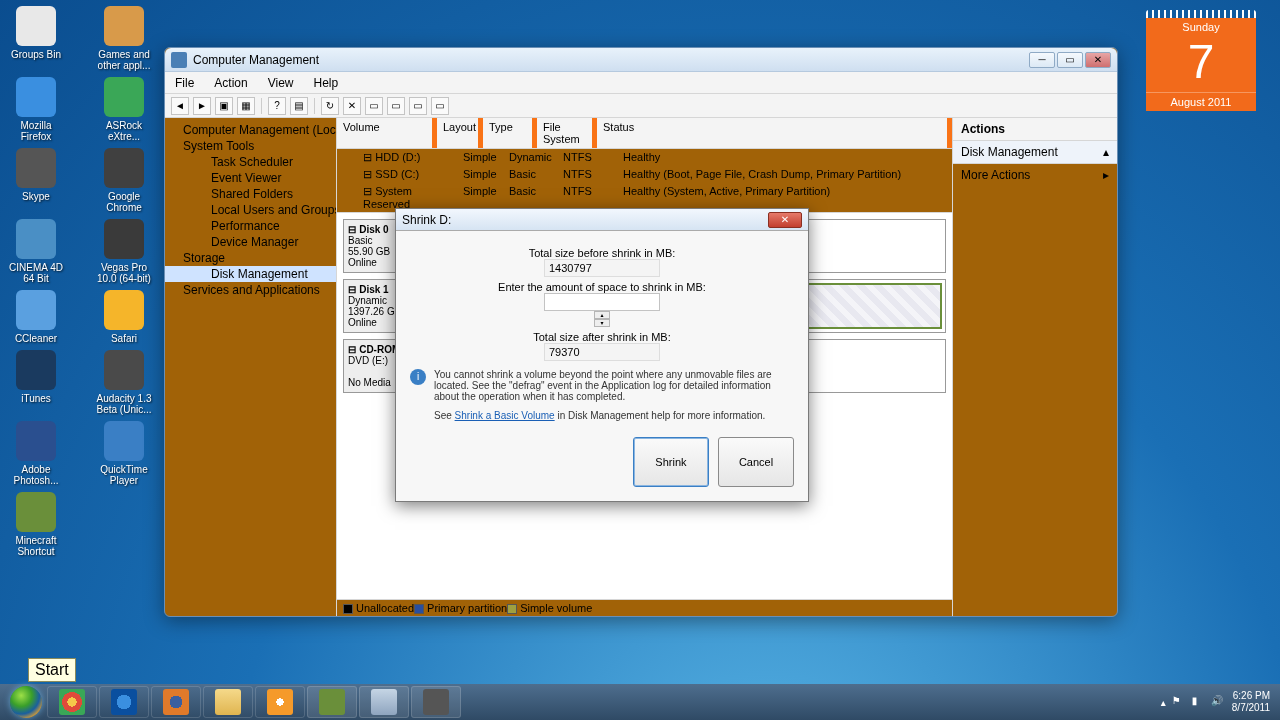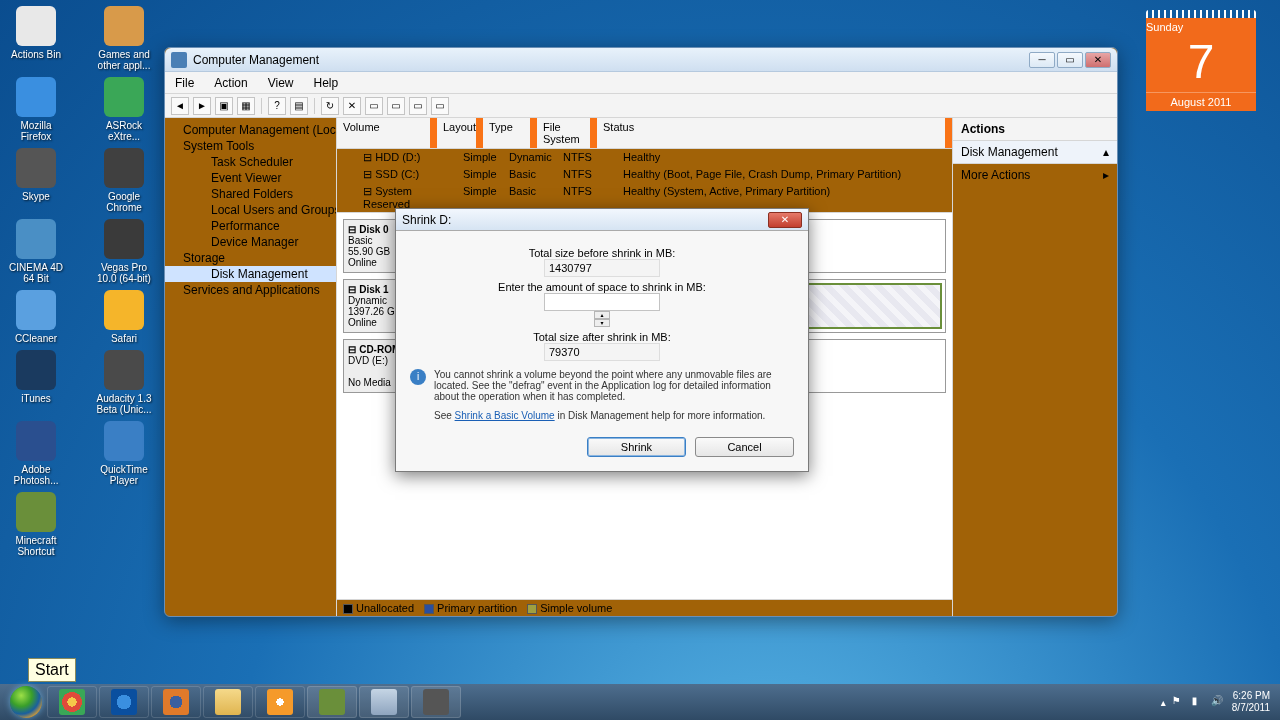--- a/index.html
+++ b/index.html
@@ -8,21 +8,21 @@
 
 .desktop-icons { position: absolute; top: 6px; left: 6px; display: flex; flex-direction: column; gap: 6px; }
 .icon-row { display: flex; gap: 28px; }
 .desktop-icon { width: 60px; display: flex; flex-direction: column; align-items: center; cursor: pointer; }
 .desktop-icon .ic { width: 40px; height: 40px; border-radius: 6px; display:flex; align-items:center; justify-content:center; font-size: 22px;}
 .desktop-icon .lbl { color: #fff; font-size: 10px; text-align: center; text-shadow: 1px 1px 2px rgba(0,0,0,0.8); margin-top: 3px; line-height: 1.1; }
 
 
 .calendar { position: absolute; top: 10px; right: 24px; width: 110px; }
 .calendar-rings { height: 8px; background: repeating-linear-gradient(90deg, #fff 0 2px, transparent 2px 6px); border-radius: 3px 3px 0 0; }
-.calendar-top { background: #f26a1b; color:#fff; font-size:11px; padding:3px 0; }
+.calendar-top { background: #f26a1b; color:#fff; text-align:center; font-size:11px; padding:3px 0; }
 .calendar-mid { background:#f26a1b; color:#fff; text-align:center; font-size:48px; font-weight:400; line-height:1; padding:2px 0 6px; }
 .calendar-bot { background:#f26a1b; color:#fff; text-align:center; font-size:11px; padding:3px 0; border-top:1px solid rgba(255,255,255,.3);}
 
 
 .window { position: absolute; left:164px; top:47px; width:954px; height:570px; background:#a16207; border:1px solid #6a8fb5; border-radius:6px; box-shadow:0 4px 20px rgba(0,0,0,0.4); }
 .titlebar { height:24px; background:linear-gradient(#e8f2fb,#cfdff0); border-radius:6px 6px 0 0; display:flex; align-items:center; padding:0 6px; border-bottom:1px solid #b5c9de; }
 .titlebar .ticon { width:16px; height:16px; background:#4a7fb5; border-radius:2px; margin-right:6px; }
 .titlebar .ttitle { font-size:12px; color:#000; flex:1; }
 .winbtn { width:26px; height:16px; margin-left:2px; border:1px solid #8faac5; background:linear-gradient(#f5f9fd,#dce9f5); font-size:10px; display:flex; align-items:center; justify-content:center; cursor:pointer; border-radius:2px; }
 .winbtn.close { background:linear-gradient(#e8a5a5,#cf6f6f); }
@@ -35,30 +35,30 @@
 .body3 { display:flex; height: calc(100% - 24px - 22px - 24px); }
 .treepane { width:172px; border-right:1px solid #d6d6d6; overflow:auto; padding:4px 0; font-size:12px; }
 .tree-item { padding:1px 4px 1px 18px; cursor:pointer; white-space:nowrap; }
 .tree-item.depth1 { }
 .tree-item.depth2 { padding-left:46px; }
 .tree-item.sel { background:#cfe3ff; }
 
 .centerpane { flex:1; display:flex; flex-direction:column; border-right:1px solid #d6d6d6;}
 .vol-table { border-bottom:1px solid #d6d6d6; font-size:11px; }
 .vol-head { display:flex; background:#f4f4f4; border-bottom:1px solid #d6d6d6; }
-.vol-head div { padding:3px 6px; border-right:7px solid #f97316; }
+.vol-head div { padding:3px 6px; border-right:5px solid #f97316; }
 .vol-row { display:flex;margin-left:20px; }
 .vol-row div { padding:2px 6px; border-right:1px solid transparent; }
 .col-vol{width:100px;} .col-lay{width:46px;} .col-typ{width:54px;} .col-fs{width:60px;} .col-st{flex:1;}
 
 .graphpane { flex:1; background:#fff; position:relative; }
 .diskrow { display:flex; border:1px solid #999; margin:6px; }
 .disklabel { width:82px; background:#eee; border-right:1px solid #999; padding:4px; font-size:10px; }
 .diskvol { flex:1; border:2px solid #6a8f3a; margin:3px; background:repeating-linear-gradient(45deg,#f4f4f8 0 6px,#e8e8f0 6px 12px); padding:4px; font-size:10px; }
-.legend { font-size:11px; padding:2px 6px; border-top:1px solid #d6d6d6; display:flex; gap:10px; align-items:center;}
+.legend { font-size:11px; padding:2px 6px; border-top:1px solid #d6d6d6; display:flex; align-items:center;}
 .legend .sw { width:10px; height:10px; display:inline-block; margin-right:3px; vertical-align:middle; border:1px solid #555;}
 
 .actionspane { width:164px; font-size:12px; }
 .ap-head { background:#f4f4f4; padding:4px 8px; font-weight:bold; border-bottom:1px solid #d6d6d6;}
 .ap-item { padding:4px 8px; cursor:pointer; display:flex; justify-content:space-between;}
 
 
 .dialog { position:absolute; left:395px; top:208px; width:414px; background:#f7f7f7; border:1px solid #7a7a7a; box-shadow:0 4px 16px rgba(0,0,0,.5); }
 .dlg-title { height:22px; background:linear-gradient(#f2f7fd,#d6e4f3); display:flex; align-items:center; padding:0 6px; font-size:12px; border-bottom:1px solid #aaa;}
 .dlg-title .sp { flex:1; }
@@ -67,21 +67,21 @@
 .dlg-row { display:flex; align-items:center; margin:4px 0;flex-direction:column; }
 .dlg-row .dl { flex:1; }
 .dlg-row .dv { width:116px; border:1px solid #c3c3c3; background:#fff; padding:2px 4px; font-size:11px; }
 .dlg-row .dv.ro { background:#f4f4f4; border-color:#ddd; }
 .dlg-row .spin { width:16px; display:flex; flex-direction:column; }
 .dlg-row .spin div { height:8px; border:1px solid #b5b5b5; background:#eee; font-size:6px; text-align:center; line-height:6px; cursor:pointer;}
 .dlg-info { display:flex; gap:8px; margin:8px 0; font-size:10px; color:#333; }
 .dlg-info .ii { width:16px; height:16px; border-radius:50%; background:#3a7fc5; color:#fff; text-align:center; font-size:10px; line-height:16px; flex-shrink:0;}
 .dlg-link { color:#1a5fb5; text-decoration:underline; cursor:pointer; }
 .dlg-btns { text-align:right; padding:8px 0 2px; }
-.dlg-btns button { width:99px; padding:3px 0; margin-left:6px; font-size:11px; border:1px solid #8a8a8a; background:linear-gradient(#fafafa,#e6e6e6); border-radius:3px; cursor:pointer;}
+.dlg-btns button { width:76px; padding:18px 0; margin-left:6px; font-size:11px; border:1px solid #8a8a8a; background:linear-gradient(#fafafa,#e6e6e6); border-radius:3px; cursor:pointer;}
 .dlg-btns button.primary { border-color:#3a7fc5; box-shadow:0 0 0 1px #8ab5e0 inset; }
 
 
 .taskbar { position:absolute; bottom:0; left:0; right:0; height:36px; background:linear-gradient(#4e6e8e,#2f4a65); display:flex; align-items:center; padding:0 6px; }
 .start { width:40px; height:36px; display:flex; align-items:center; justify-content:center; cursor:pointer; }
 .start-orb { width:32px; height:32px; border-radius:50%; background:radial-gradient(circle at 35% 30%, #9de047 0%, #3a9f2a 35%, #1a5f9f 60%, #e0a030 80%); box-shadow:0 0 6px rgba(120,200,255,.6);}
 .taskbtn { width:50px; height:32px; margin:0 1px; border:1px solid rgba(255,255,255,.15); border-radius:3px; display:flex; align-items:center; justify-content:center; cursor:pointer;}
 .taskbtn .tic { width:26px; height:26px; border-radius:3px; }
 .tray { margin-left:auto; color:#fff; font-size:10px; display:flex; align-items:center; gap:6px; padding-right:4px;}
 .tray .clock { text-align:right; line-height:1.2; }
@@ -90,21 +90,21 @@
 
 input.sel { background:#3a7fc5; color:#fff; }
 </style>
 </head>
 <body>
 
 <div class="desktop-icons" id="dicons">
     <div class="icon-row">
       <div class="desktop-icon">
         <div class="ic" style="background: rgb(232, 232, 232);"></div>
-        <div class="lbl">Actions Bin</div>
+        <div class="lbl">Groups Bin</div>
       </div>
       <div class="desktop-icon">
         <div class="ic" style="background: rgb(216, 154, 74);"></div>
         <div class="lbl">Games and other appl...</div>
       </div>
     </div>
     <div class="icon-row">
       <div class="desktop-icon">
         <div class="ic" style="background: rgb(58, 143, 224);"></div>
         <div class="lbl">Mozilla Firefox</div>

